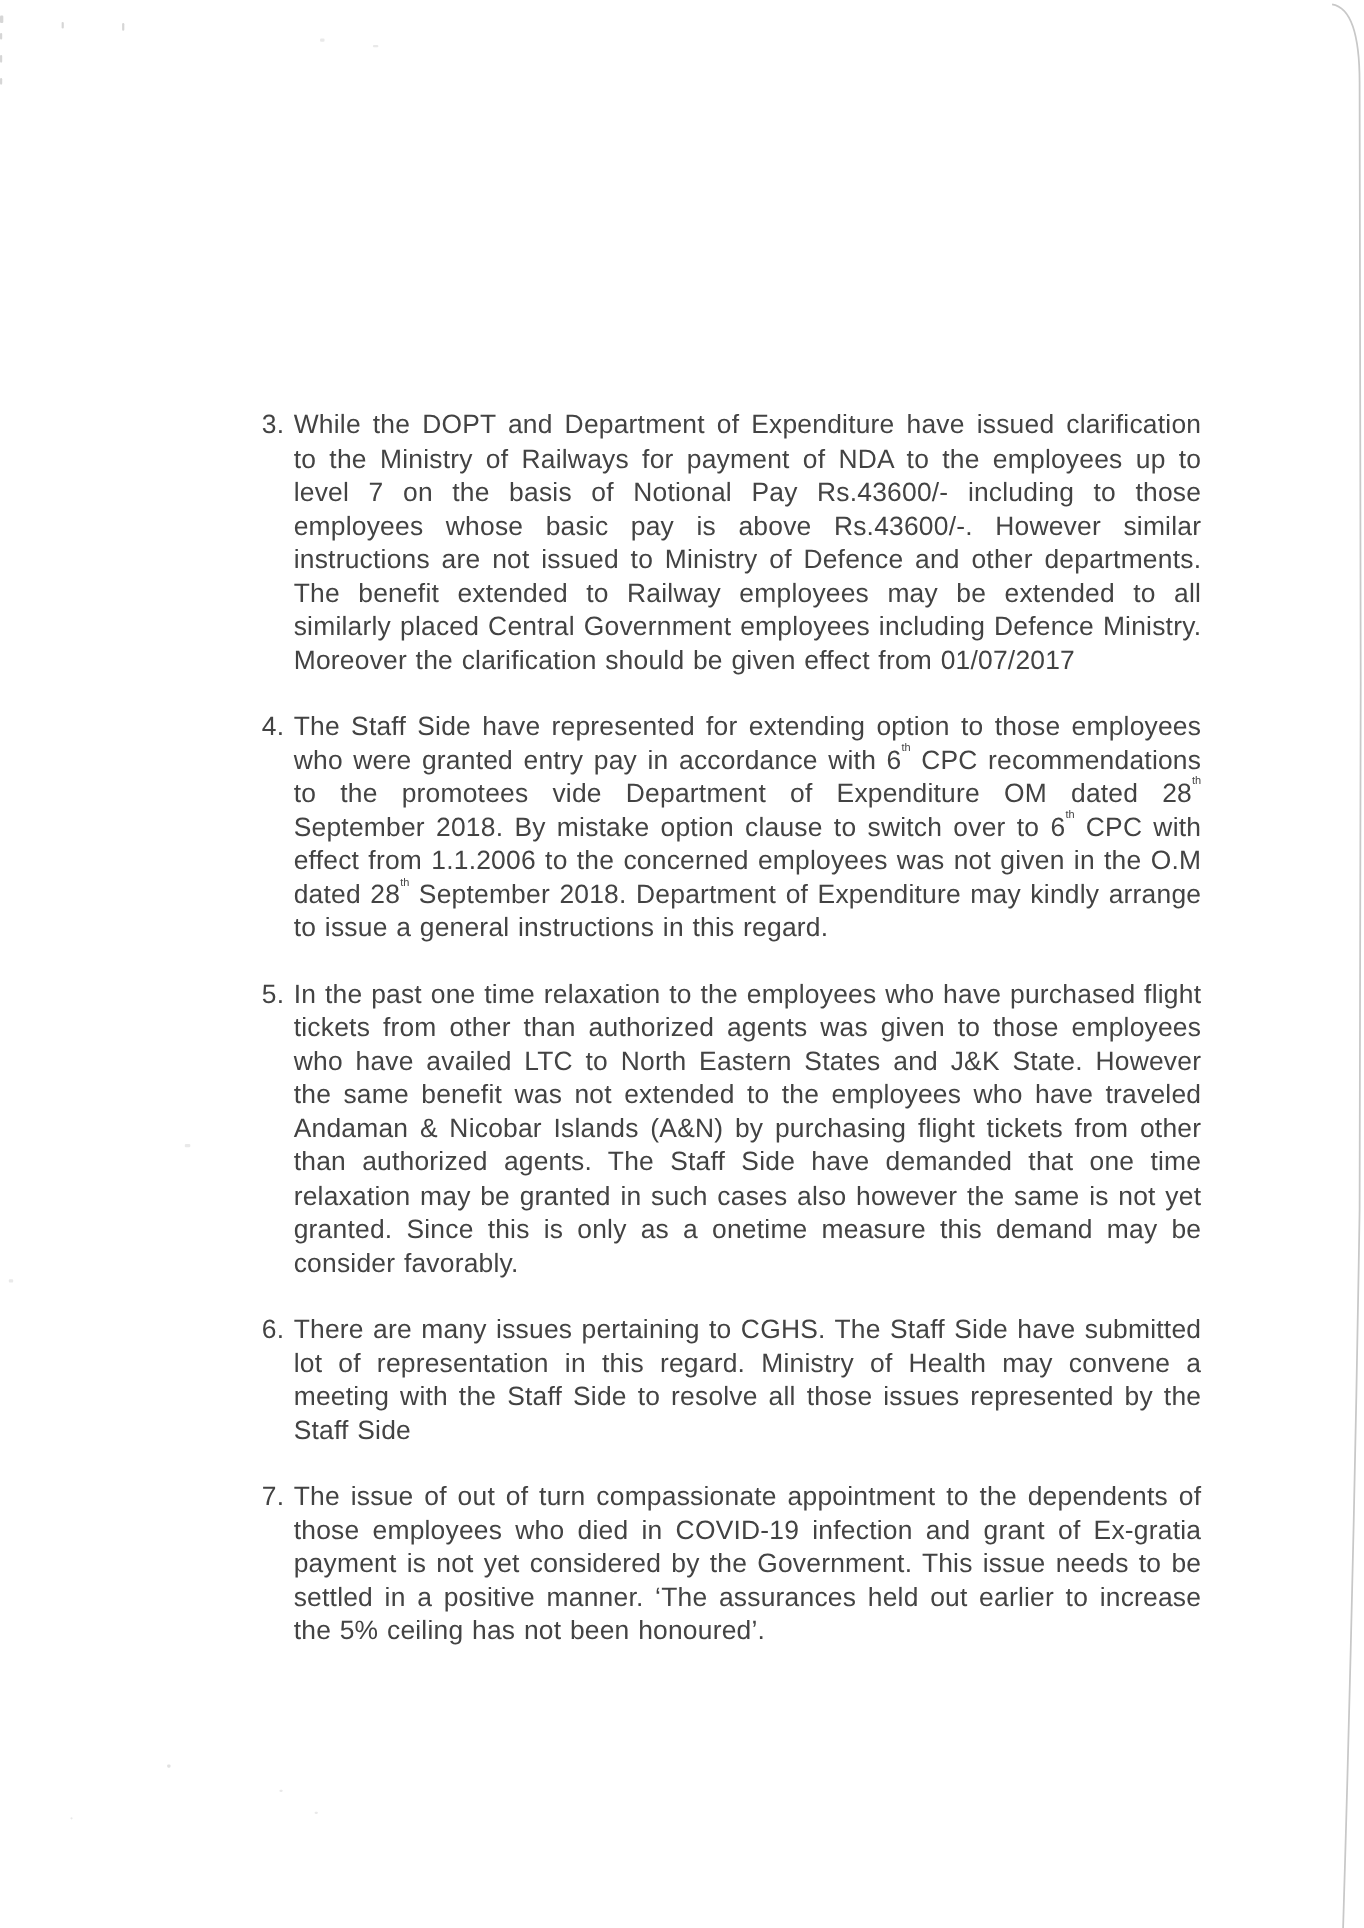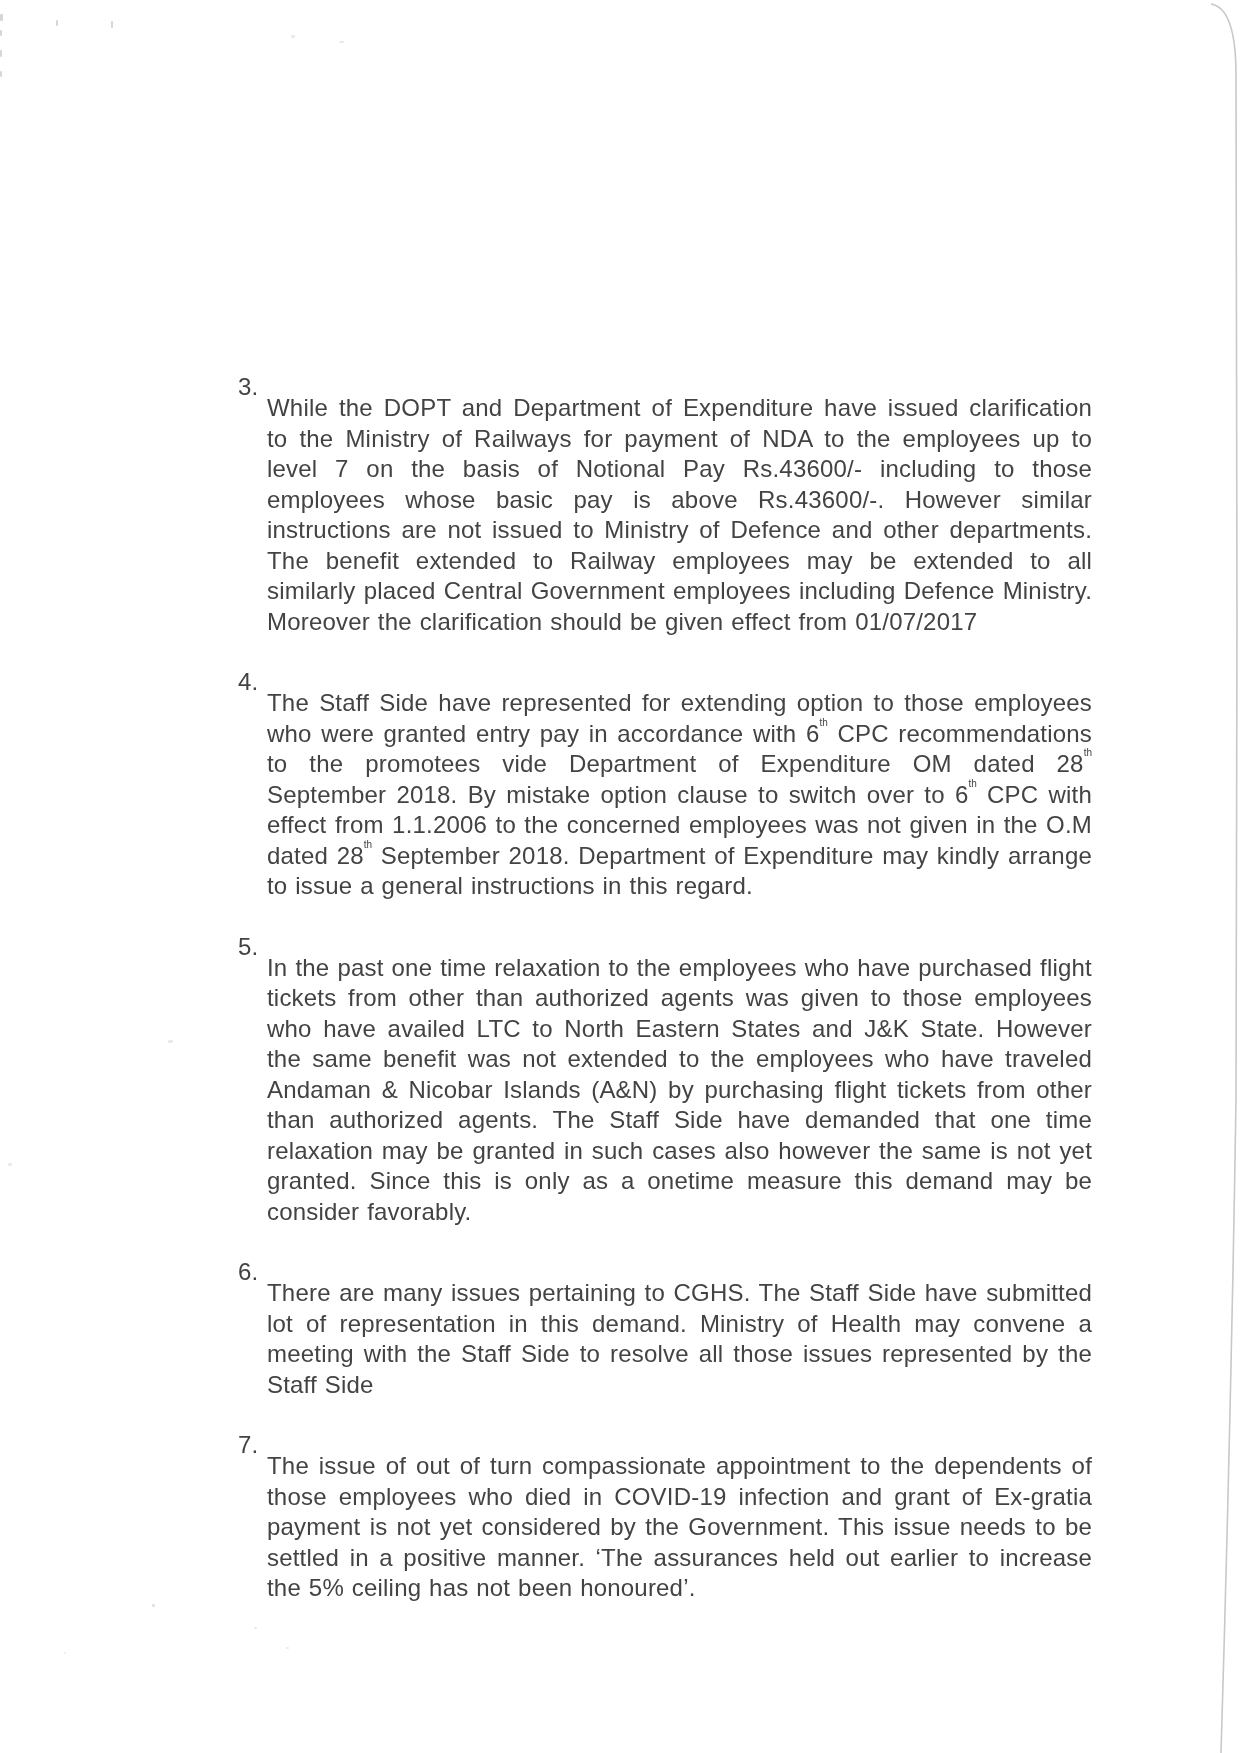--- a/index.html
+++ b/index.html
@@ -37,21 +37,20 @@
   }
   .para:last-child { margin-bottom: 0; }
   .num {
     flex: 0 0 29px;
     width: 29px;
     white-space: nowrap;
   }
   .text {
     flex: 1 1 auto;
     text-align: justify;
-    margin-top: 21px;
   }
   .text sup {
     font-size: 10px;
     line-height: 0;
     position: relative;
     top: -7px;
     letter-spacing: 0;
   }
   
   .edge-svg {
@@ -85,21 +84,21 @@
       <div class="text"><span>The Staff Side have represented for extending option to those employees who were granted entry pay in accordance with 6</span><sup>th</sup><span> CPC recommendations to the promotees vide Department of Expenditure OM dated 28</span><sup>th</sup><span> September 2018. By mistake option clause to switch over to 6</span><sup>th</sup><span> CPC with effect from 1.1.2006 to the concerned employees was not given in the O.M dated 28</span><sup>th</sup><span> September 2018. Department of Expenditure may kindly arrange to issue a general instructions in this regard.</span></div>
     </div>
 
     <div class="para">
       <span class="num">5.</span>
       <div class="text"><span>In the past one time relaxation to the employees who have purchased flight tickets from other than authorized agents was given to those employees who have availed LTC to North Eastern States and J&amp;K State. However the same benefit was not extended to the employees who have traveled Andaman &amp; Nicobar Islands (A&amp;N) by purchasing flight tickets from other than authorized agents. The Staff Side have demanded that one time relaxation may be granted in such cases also however the same is not yet granted. Since this is only as a onetime measure this demand may be consider favorably.</span></div>
     </div>
 
     <div class="para">
       <span class="num">6.</span>
-      <div class="text"><span>There are many issues pertaining to CGHS. The Staff Side have submitted lot of representation in this demand. Ministry of Health may convene a meeting with the Staff Side to resolve all those issues represented by the Staff Side</span></div>
+      <div class="text"><span>There are many issues pertaining to CGHS. The Staff Side have submitted lot of representation in this regard. Ministry of Health may convene a meeting with the Staff Side to resolve all those issues represented by the Staff Side</span></div>
     </div>
 
     <div class="para">
       <span class="num">7.</span>
       <div class="text"><span>The issue of out of turn compassionate appointment to the dependents of those employees who died in COVID-19 infection and grant of Ex-gratia payment is not yet considered by the Government. This issue needs to be settled in a positive manner. ‘The assurances held out earlier to increase the 5% ceiling has not been honoured’.</span></div>
     </div>
   </div>
 
   <svg class="edge-svg" viewBox="0 0 1240 1753" xmlns="http://www.w3.org/2000/svg">
     <path id="edge-path" d="M 1211 4 Q 1236 8 1236 75 L 1237 620 L 1236 1100 Q 1231 1420 1221 1753" fill="none" stroke="#c8c8c8" stroke-width="1.6"></path>

